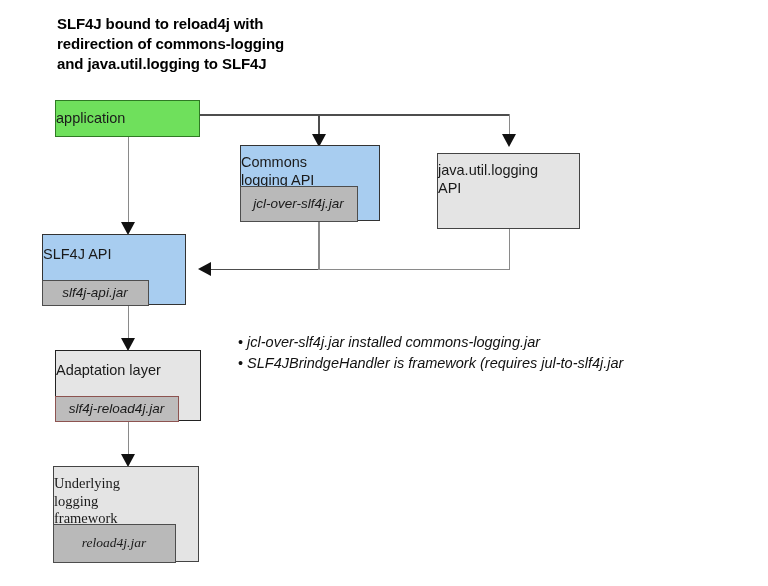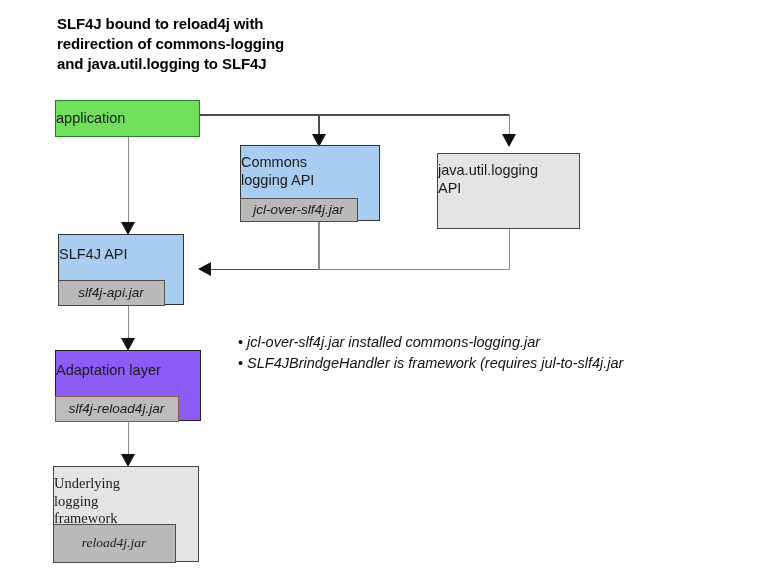--- a/index.html
+++ b/index.html
@@ -67,21 +67,21 @@
     white-space: nowrap;
   }
   .jar-chip.outlined-red {
     border-color: #8d5350;
     background: #bdbcbc;
   }
 
   
   .fill-green  { background: #6fe05c; border-color: #2f7a24; }
   .fill-blue   { background: #a8cdf0; border-color: #333333; }
-  .fill-teal   { background: #8b5cf6; border-color: #222222; }
+  .fill-teal   { background: #e5e5e5; border-color: #222222; }
   .fill-grey   { background: #e4e4e4; border-color: #444444; }
 
   
   .ln {
     position: absolute;
     background: #4d4d4d;
   }
   .ln.h { height: 1.5px; }
   .ln.v { width: 1.5px; }
   .ln.thin { background: #8a8a8a; }
@@ -156,29 +156,29 @@
   <div class="ln v thin" style="left:127.5px; top:421px; height:42px;"></div>
   <div class="arrow-down" style="left:120.5px; top:454px;"></div>
 
   <div class="node fill-green" style="left:55px; top:100px; width:145px; height:37px;">
     <div class="node-label" style="top:9px;">application</div>
   </div>
 
   <div class="node fill-blue" style="left:240px; top:145px; width:140px; height:76px;">
     <div class="node-label" style="top:8px;">Commons
 logging API</div>
-    <div class="jar-chip" style="left:-1.5px; bottom:-1.5px; width:118px; height:24px;">jcl-over-slf4j.jar</div>
+    <div class="jar-chip" style="left:-1.5px; bottom:-1.5px; width:118px; height:36px;">jcl-over-slf4j.jar</div>
   </div>
 
   <div class="node fill-grey" style="left:437px; top:145px; width:143px; height:76px;margin-top:8px;">
     <div class="node-label" style="top:8px;">java.util.logging
 API</div>
   </div>
 
-  <div class="node fill-blue" style="left:58px; top:234px; width:126px; height:71px;">
+  <div class="node fill-blue" style="left:42px; top:234px; width:144px; height:71px;">
     <div class="node-label" style="top:11px;">SLF4J API</div>
     <div class="jar-chip" style="left:-1.5px; bottom:-1.5px; width:107px; height:26px;">slf4j-api.jar</div>
   </div>
 
   <div class="node fill-teal" style="left:55px; top:350px; width:146px; height:71px;">
     <div class="node-label" style="top:11px;">Adaptation layer</div>
     <div class="jar-chip outlined-red" style="left:-1.5px; bottom:-1.5px; width:124px; height:26px;margin-top:8px;">slf4j-reload4j.jar</div>
   </div>
 
   <div class="node fill-grey" style="left:53px; top:466px; width:146px; height:96px;font-family:Liberation Serif, serif;">

